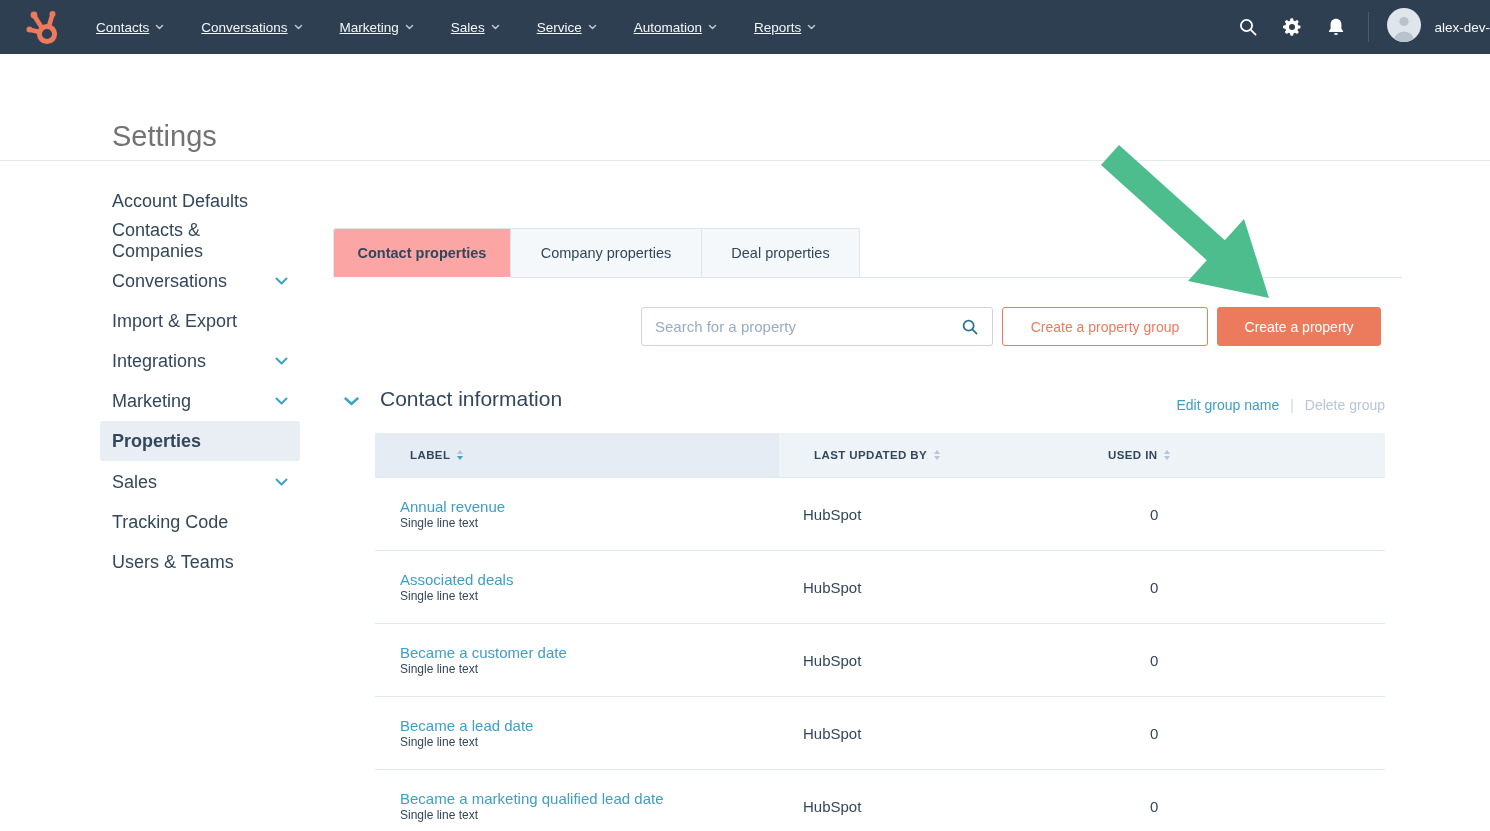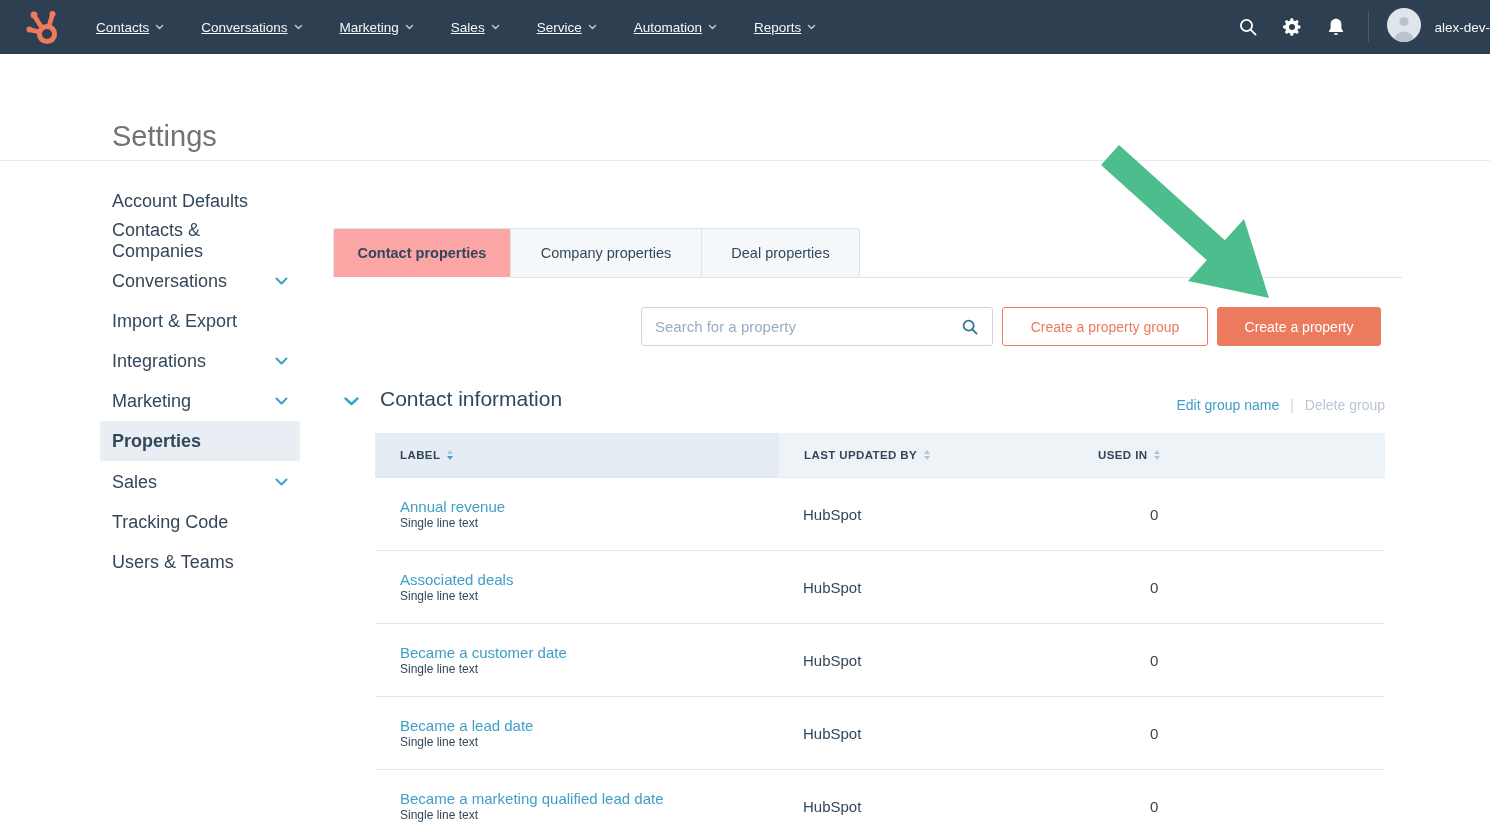--- a/index.html
+++ b/index.html
@@ -60,21 +60,21 @@
   .group-links { position:absolute; right:105px; top:397px; display:flex; align-items:center; gap:11px; font-size:14px; }
   .link-teal { color:#3f9ec6; cursor:pointer; }
   .link-sep { color:#cbd6e2; }
   .link-disabled { color:#b9c5d4; cursor:default; }
 
   
   .ptable { position:absolute; left:375px; top:433px; width:1010px; }
   .thead { display:grid; grid-template-columns:404px 294px 312px; height:45px;
            background:#eef3f8; align-items:center; border-bottom:1px solid #e3e8ee; }
   .th { font-size:11.5px; font-weight:bold; letter-spacing:.4px; color:#33475b;
-        padding-left:25px; display:flex; align-items:center; height:100%; cursor:pointer; }
+        padding-left:35px; display:flex; align-items:center; height:100%; cursor:pointer; }
   .th.sorted { background:#e5ecf3; }
   .sort { display:inline-flex; flex-direction:column; gap:2px; margin-left:7px; }
   .tri-up { width:0; height:0; border-left:3.5px solid transparent; border-right:3.5px solid transparent; border-bottom:4.5px solid #b6c4d3; }
   .tri-down { width:0; height:0; border-left:3.5px solid transparent; border-right:3.5px solid transparent; border-top:4.5px solid #b6c4d3; }
   .tri-active.tri-down { border-top-color:#3ba2c9; }
   .trow { display:grid; grid-template-columns:404px 294px 312px; height:73px;
           background:#fff; border-bottom:1px solid #e3e8ee; align-items:center; }
   .cell-label { padding-left:25px; }
   .prop-link { font-size:15px; color:#3f9ec6; cursor:pointer; }
   .prop-type { font-size:12px; color:#33475b; margin-top:1px; }

